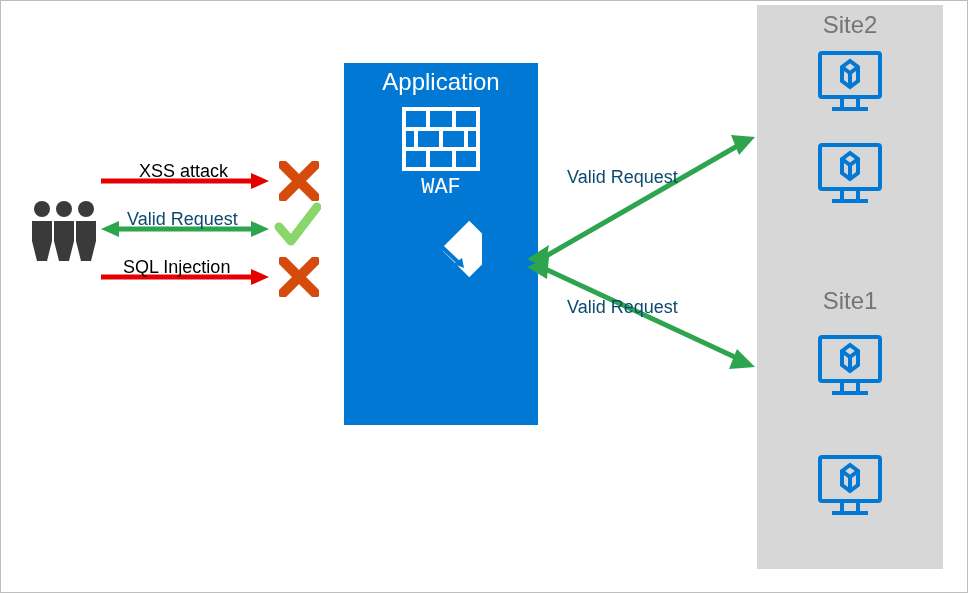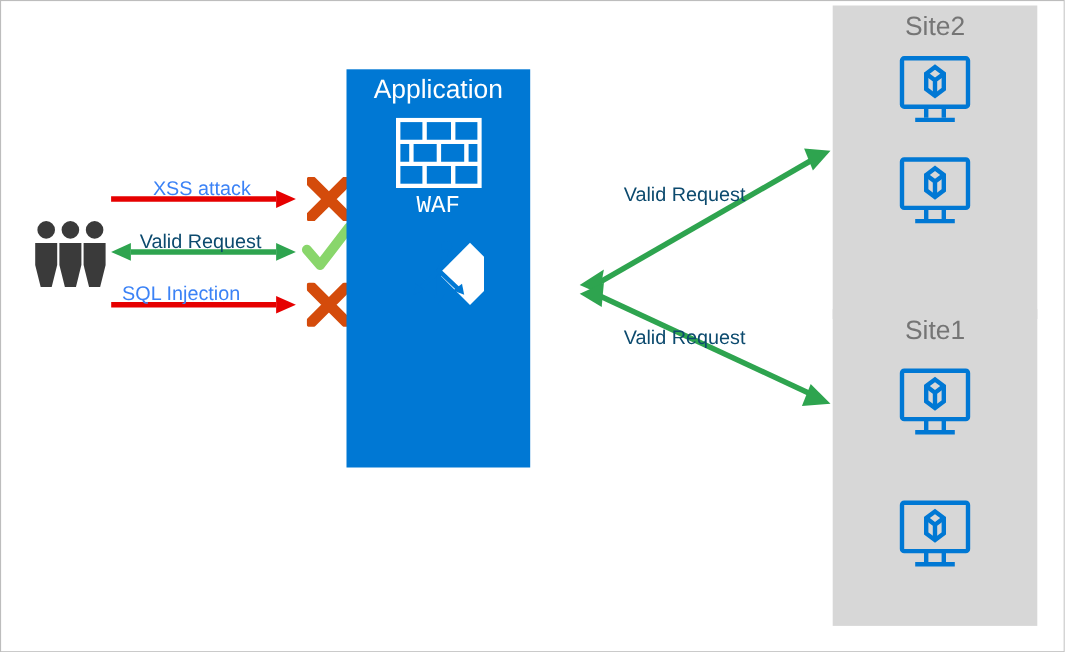--- a/index.html
+++ b/index.html
@@ -21,23 +21,23 @@
   :root {
     --blue: #0078d4;
     --green: #2ea44f;
     --red: #e60000;
     --orange: #d44b0b;
     --sitegrey: #d7d7d7;
     --textgrey: #757575;
   }
   .gateway {
     position: absolute;
-    left: 314px;
+    left: 343px;
     top: 62px;
-    width: 167px;
+    width: 194px;
     height: 362px;
     background: var(--blue);
     color: #fff;
     text-align: center;
   }
   .gateway-title {
     font-size: 24px;
     line-height: 1.1;
     padding: 6px 4px 2px;
     font-weight: 400;
@@ -75,21 +75,21 @@
   .vm-row {
     margin: 6px auto;
     width: 72px;
     height: 72px;
   }
   .flow-label {
     position: absolute;
     font-size: 18px;
   }
   .green { color: #0c4a6e; }
-  .red   { color: #3b82f6; }
+  .red   { color: #000000; }
   .people {
     position: absolute;
     left: 28px;
     top: 196px;
     width: 70px;
     height: 64px;
   }
   .xmark {
     position: absolute;
     width: 40px;
@@ -146,21 +146,21 @@
   <div class="check" style="left:272px; top:200px;">
     <svg viewBox="0 0 48 48">
         <path d="M6 26 L18 40 L44 6" fill="none" stroke="#89d66b" stroke-width="9" stroke-linecap="round" stroke-linejoin="round"></path>
       </svg>
   </div>
 
   <svg class="conn" style="left:100px; top:266px; width:170px; height:20px;">
     <line x1="0" y1="10" x2="150" y2="10" stroke="#e60000" stroke-width="5"></line>
     <polygon points="150,2 168,10 150,18" fill="#e60000"></polygon>
   </svg>
-  <span class="flow-label red" style="left:110px; top:256px;">SQL Injection</span>
+  <span class="flow-label red" style="left:122px; top:256px;">SQL Injection</span>
   <div class="xmark" style="left:278px; top:256px;">
     <svg viewBox="0 0 40 40">
         <path d="M4 4 L36 36 M36 4 L4 36" stroke="#d44b0b" stroke-width="10" stroke-linecap="round"></path>
       </svg>
   </div>
 
   <div class="gateway">
     <div class="gateway-title">
       <span>Application</span><br>
     </div>

